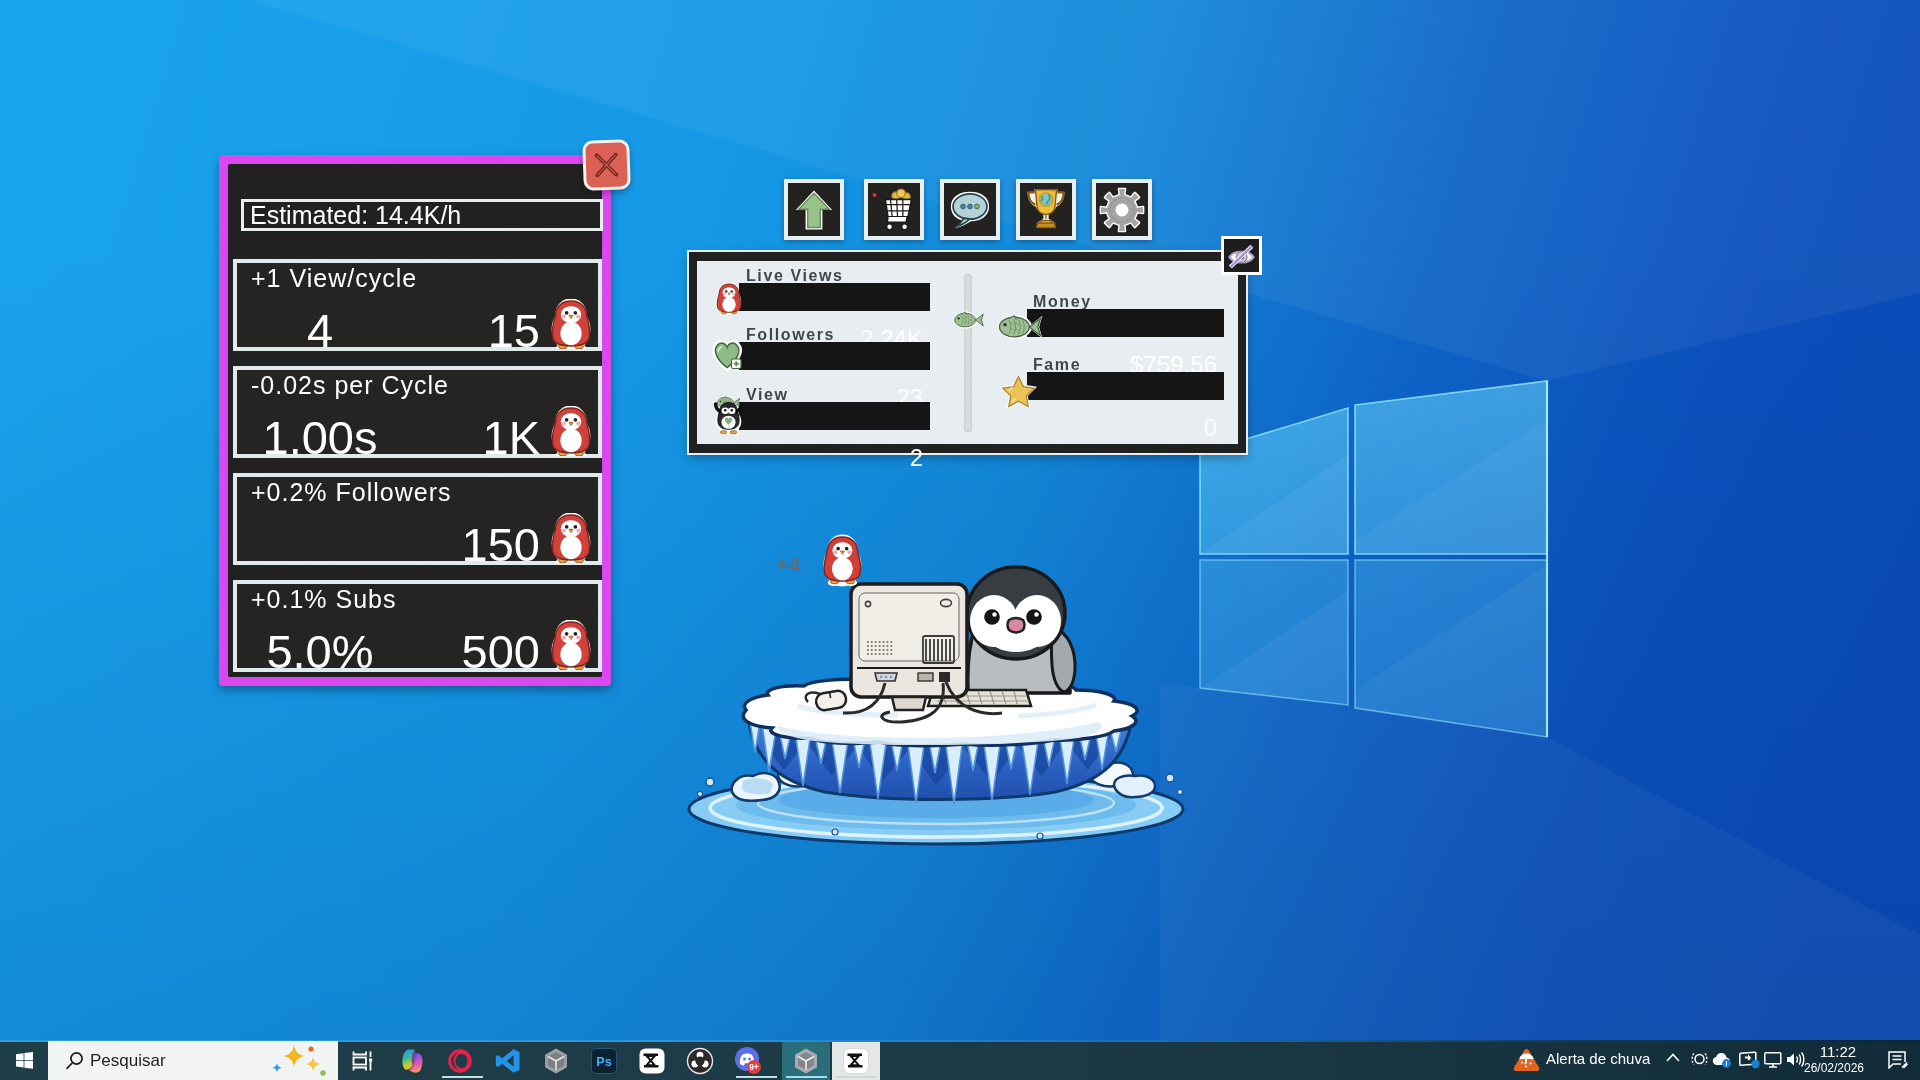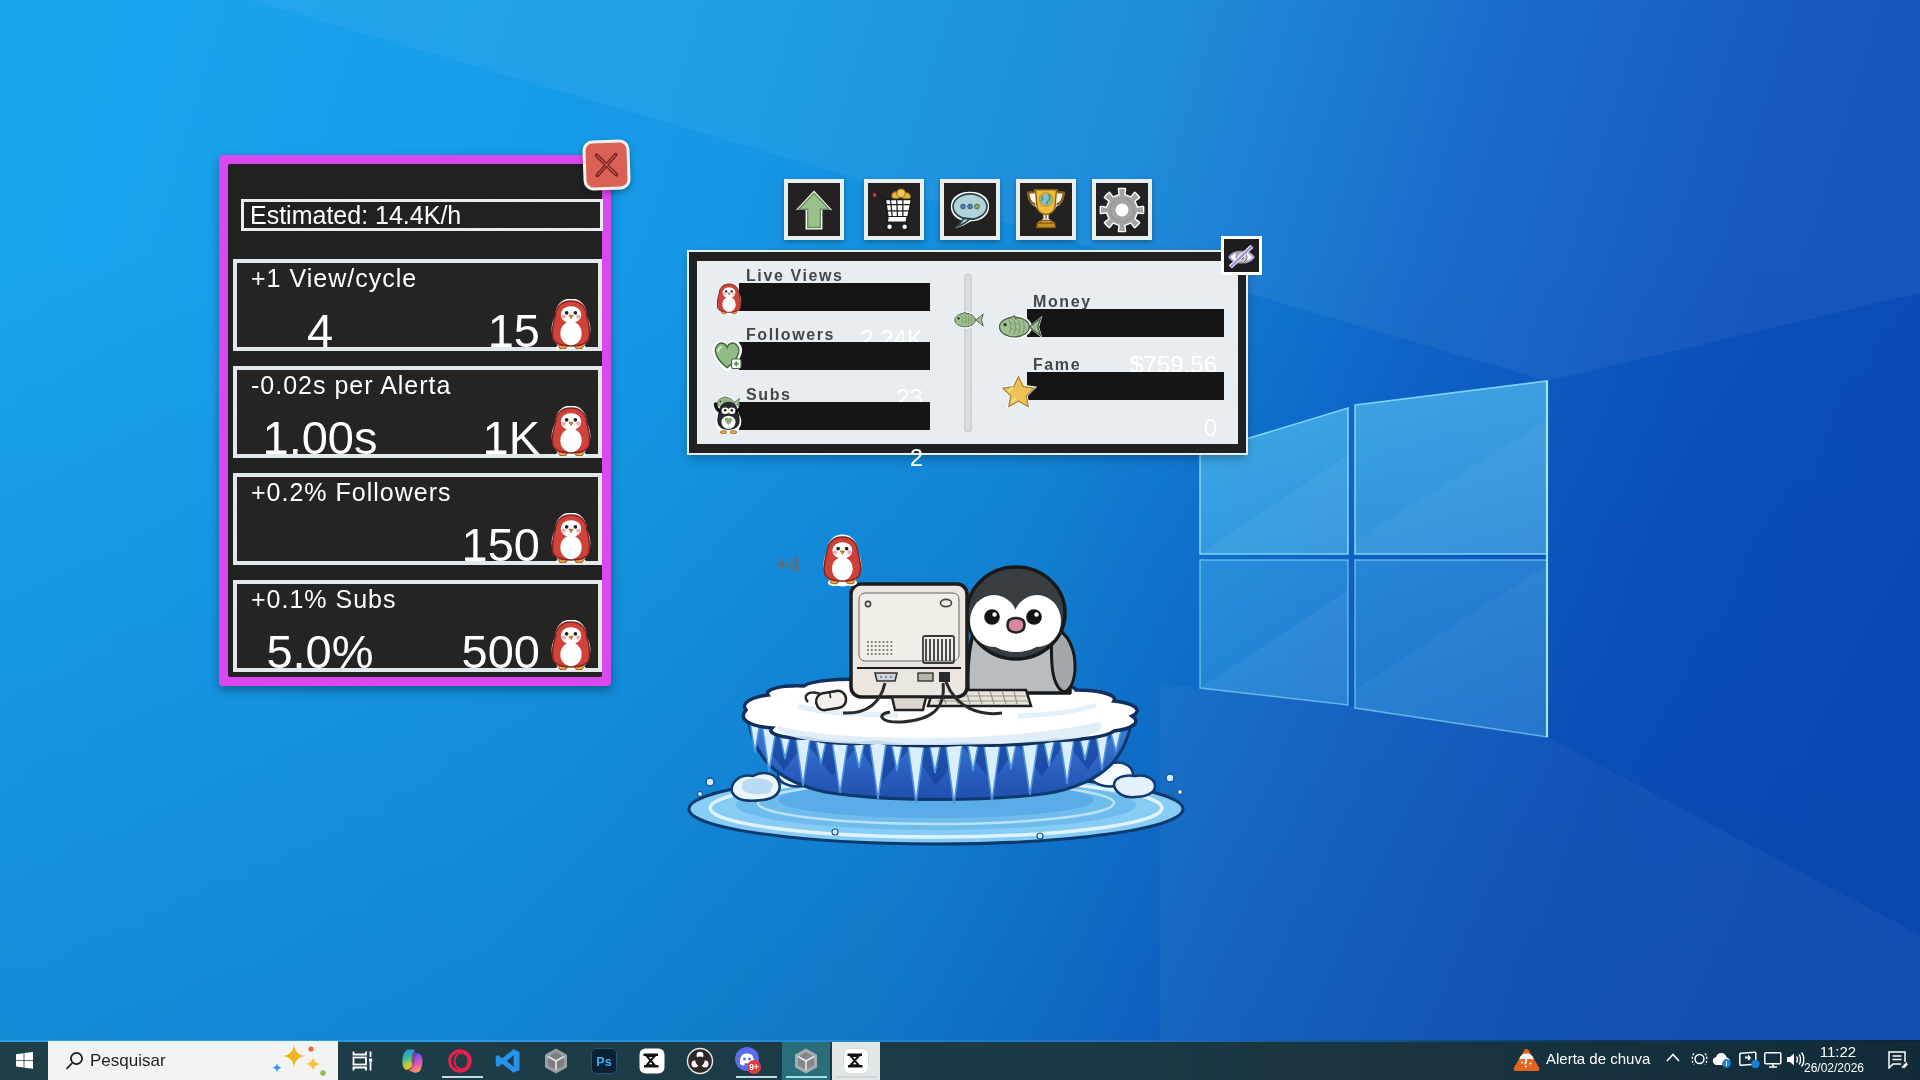--- a/index.html
+++ b/index.html
@@ -141,21 +141,21 @@
 <div class="estbox">Estimated: 14.4K/h</div>
 <div class="card" style="top:95px">
         <div class="t">+1 View/cycle</div>
         <div class="v">4</div>
         <div class="p">15</div>
         <svg class="pg" viewBox="3.5 1 33 40">
           <use href="#redpeng"></use>
         </svg>
       </div>
 <div class="card" style="top:202px">
-        <div class="t">-0.02s per Alerta</div>
+        <div class="t">-0.02s per Cycle</div>
         <div class="v">1.00s</div>
         <div class="p">1K</div>
         <svg class="pg" viewBox="3.5 1 33 40">
           <use href="#redpeng"></use>
         </svg>
       </div>
 <div class="card" style="top:309px">
         <div class="t">+0.2% Followers</div>
         <div class="p">150</div>
         <svg class="pg" viewBox="3.5 1 33 40">
@@ -238,21 +238,21 @@
 <svg class="abs" style="left:16px;top:21px" width="32" height="33" viewBox="0 0 40 42">
         <use href="#redpeng"></use>
       </svg>
 <div class="slabel" style="left:49px;top:65px">Followers</div>
 <div class="sbar" style="left:42px;top:81px;width:191px;height:28px">
         <span>23</span>
       </div>
 <svg class="abs" style="left:13px;top:78px" width="36" height="33" viewBox="0 0 38 38">
         <use href="#gheart"></use>
       </svg>
-<div class="slabel" style="left:49px;top:125px">Subs</div>
+<div class="slabel" style="left:49px;top:125px">View</div>
 <div class="sbar" style="left:42px;top:141px;width:191px;height:28px">
         <span>2</span>
       </div>
 <svg class="abs" style="left:15px;top:133px" width="33" height="40" viewBox="0 0 40 48">
         <use href="#pengfish"></use>
       </svg>
 <div style="position:absolute;left:267px;top:13px;width:8px;height:158px;background:#d9dcdc;border-radius:4px;box-shadow:inset 0 0 2px #aaa;"></div>
 <svg class="abs" style="left:255px;top:46px" width="34" height="26" viewBox="0 0 52 30">
         <use href="#gfish"></use>
       </svg>

